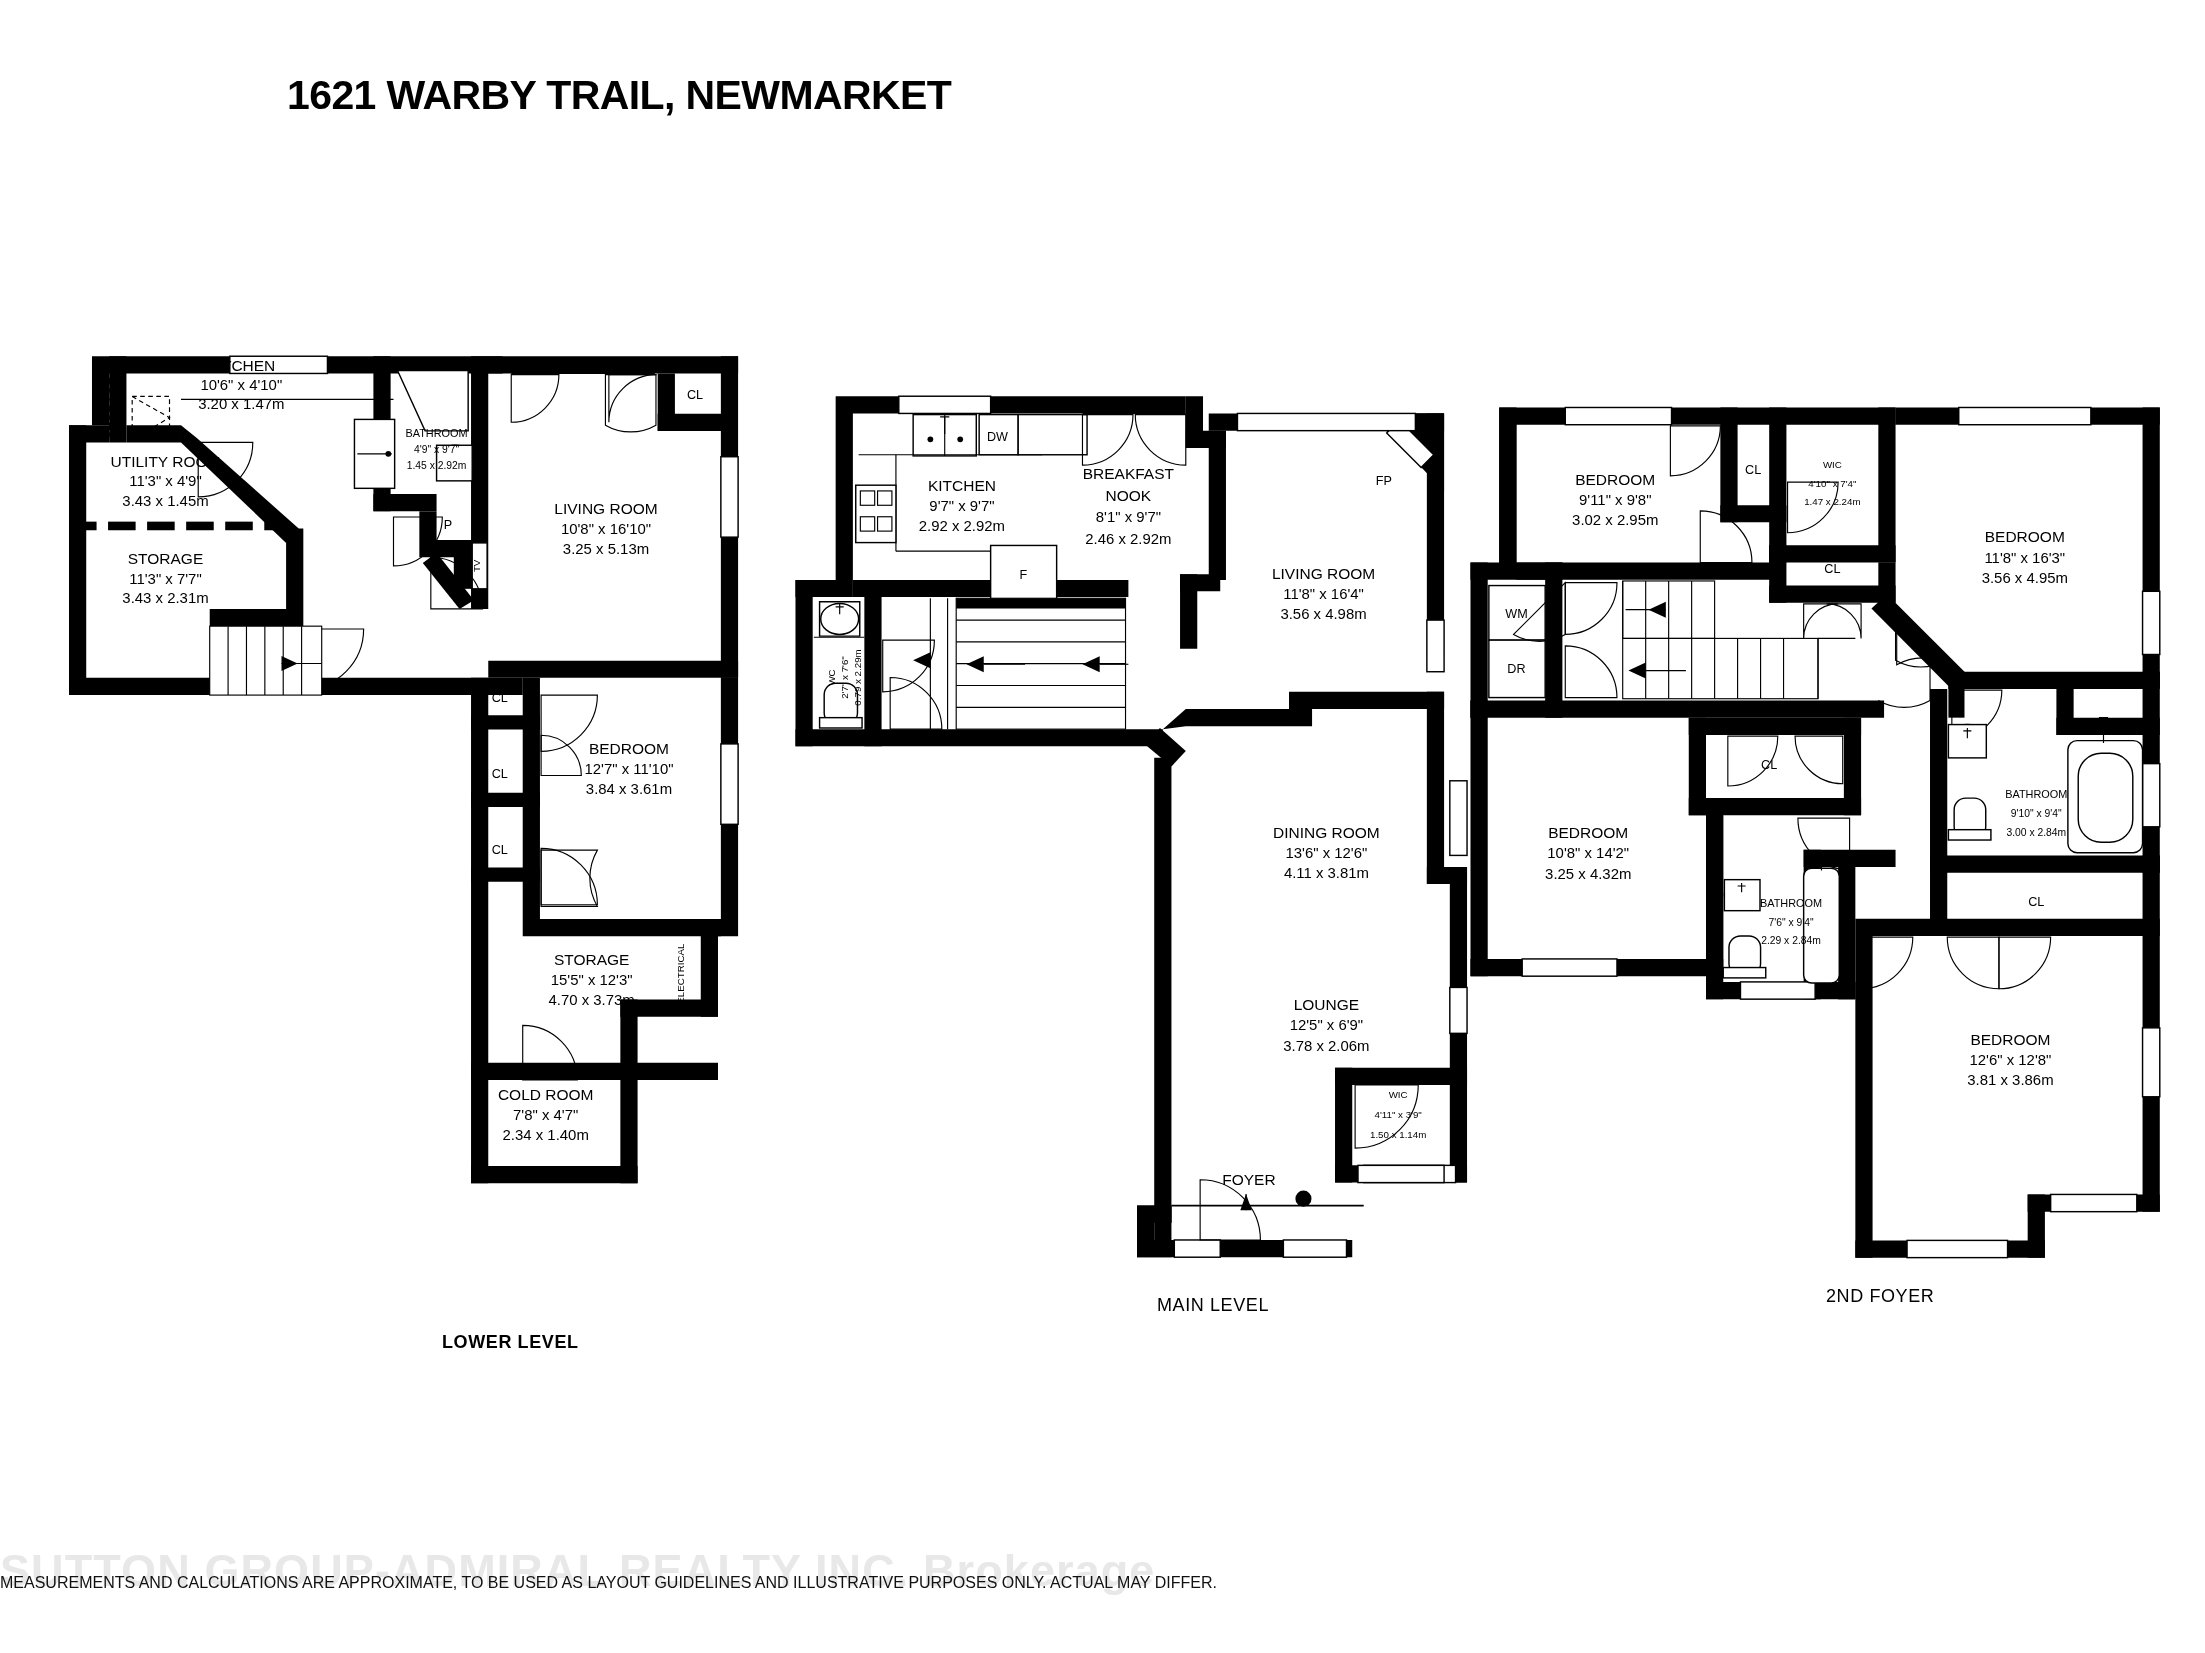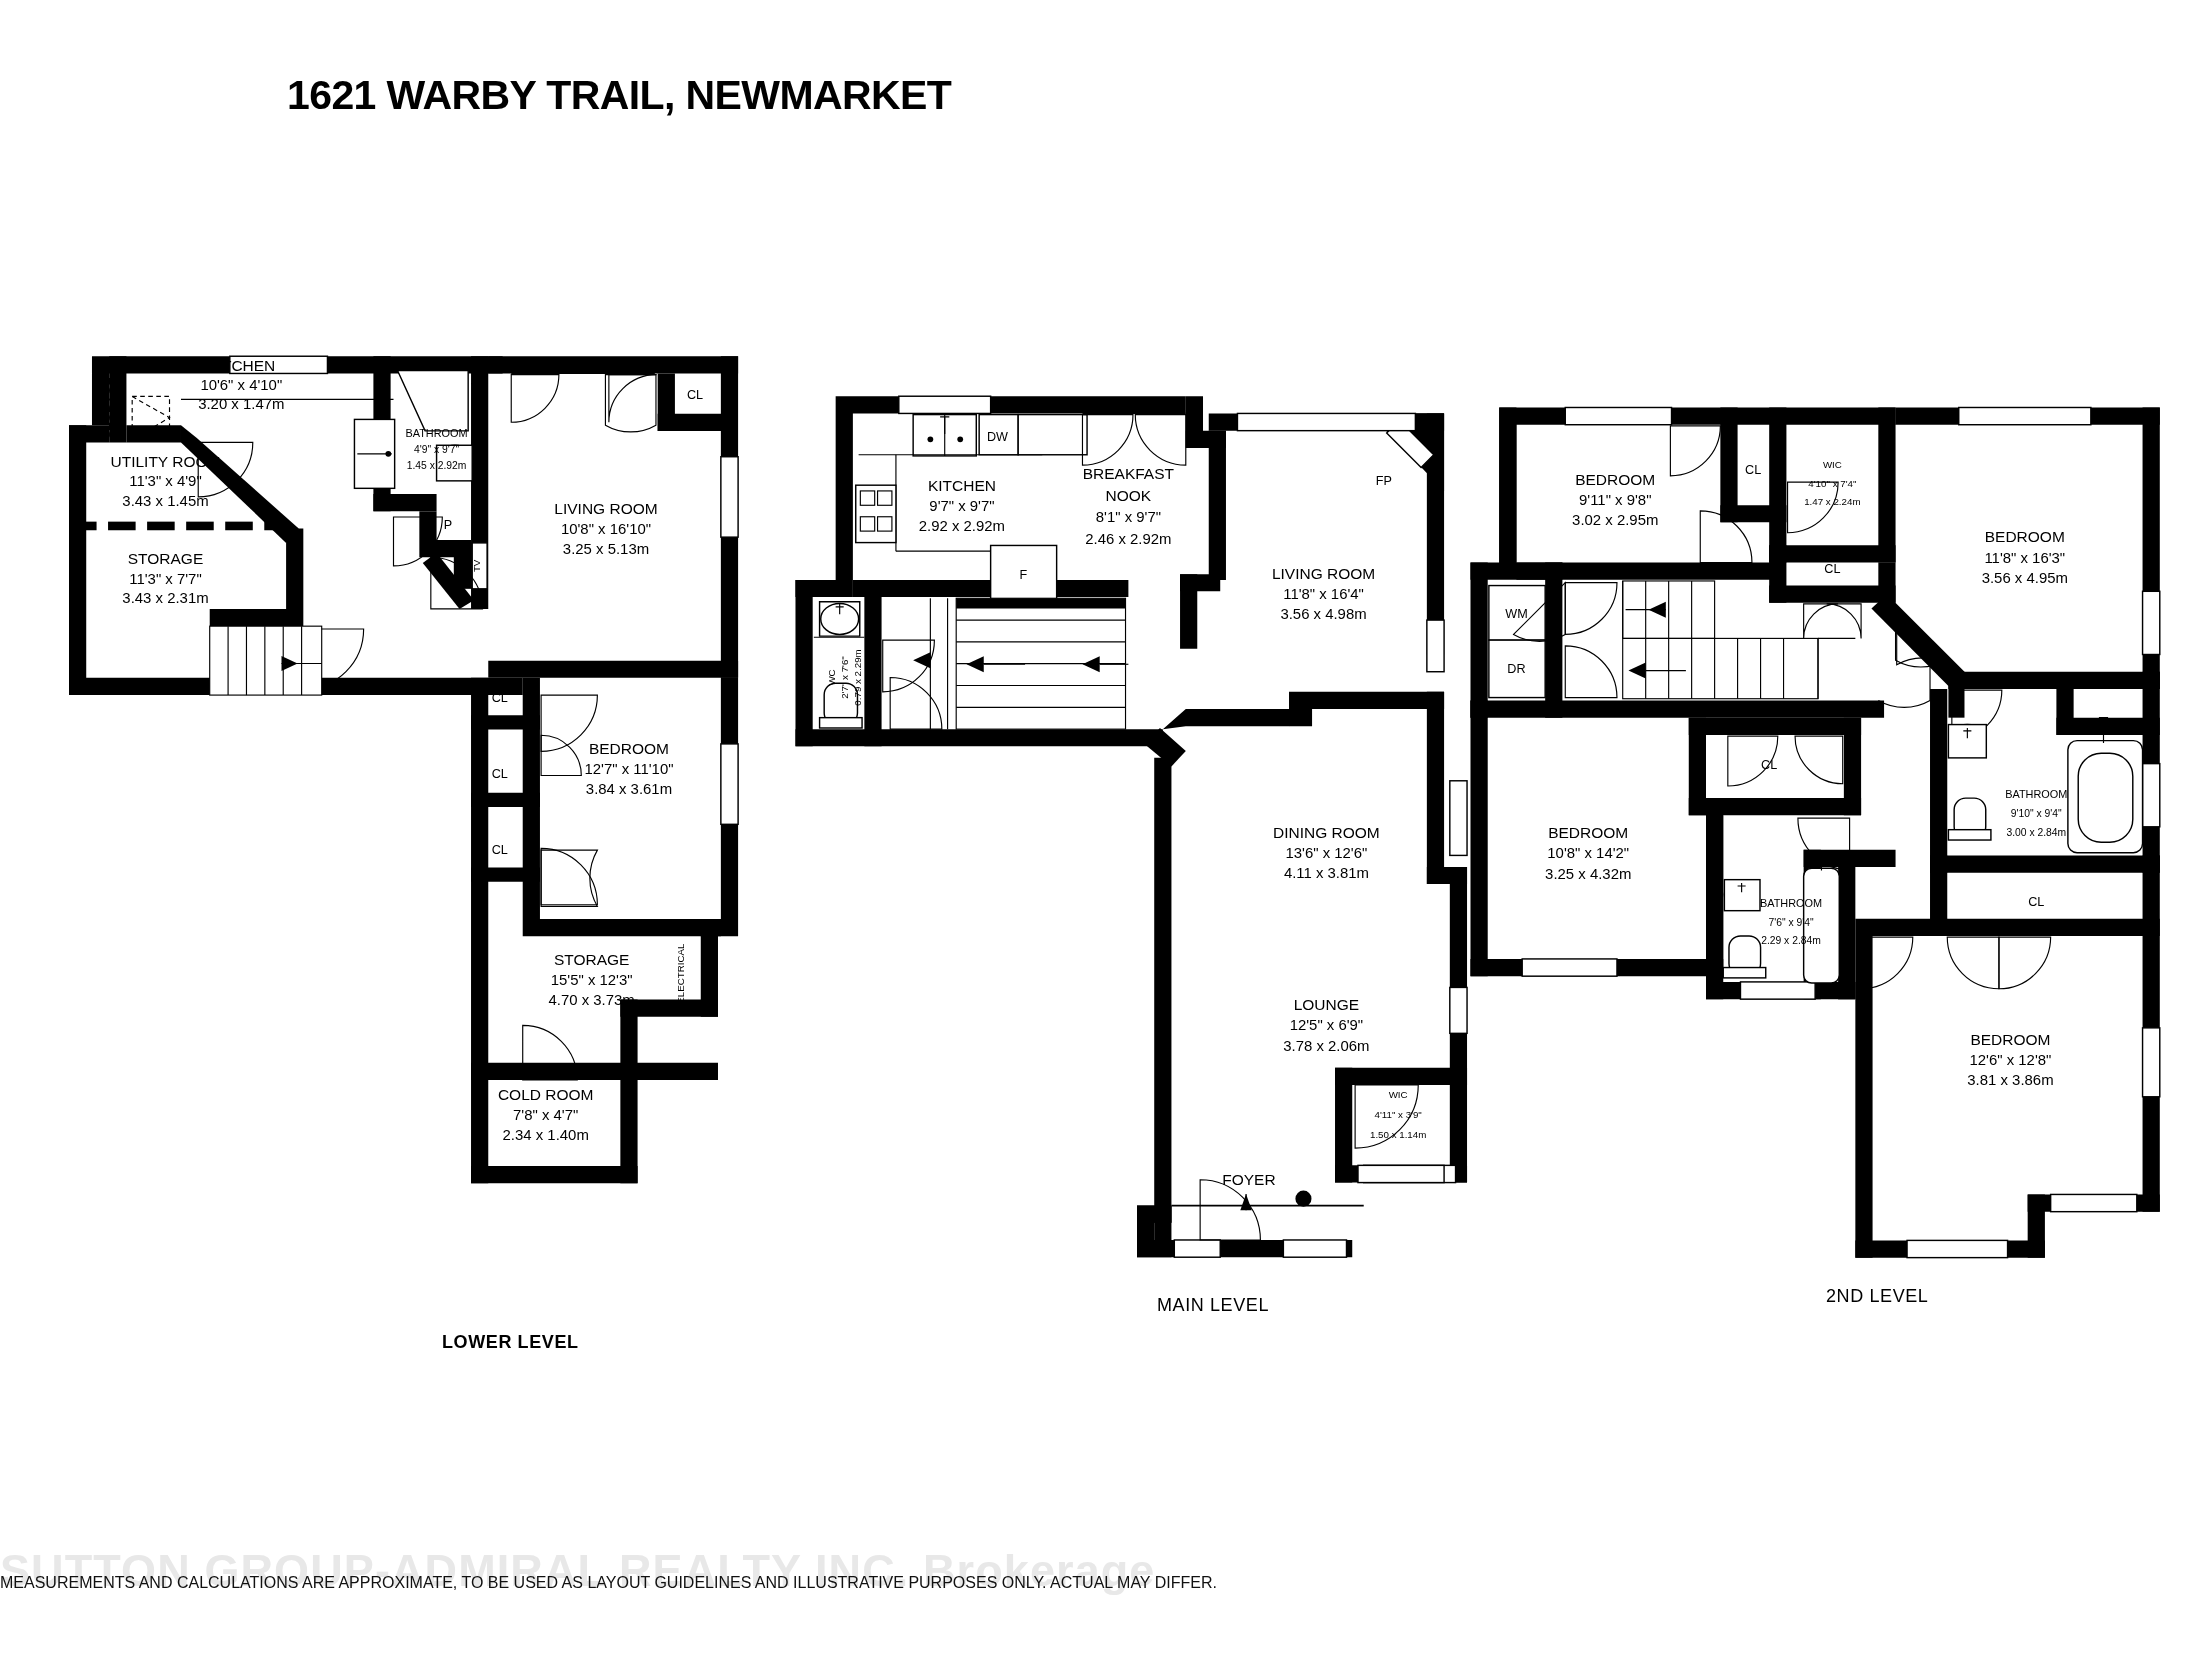--- a/index.html
+++ b/index.html
@@ -550,19 +550,19 @@
   <text class="rm-dim-sm" x="1005" y="733">9'10" x 9'4"</text>
   <text class="rm-dim-sm" x="1005" y="766">3.00 x 2.84m</text>
 
   <text class="tag" x="1005" y="888">CL</text>
 
   <text class="rm-name" x="960" y="1130">BEDROOM</text>
   <text class="rm-dim" x="960" y="1165">12'6" x 12'8"</text>
   <text class="rm-dim" x="960" y="1200">3.81 x 3.86m</text>
 </svg>
 </div>
-<div class="lvl-label" id="label-second">2ND LEVEL</div>
+<div class="lvl-label" id="label-second">2ND FOYER</div>
 
 <div id="watermark">SUTTON GROUP-ADMIRAL REALTY INC.  Brokerage</div>
 <div id="footer">
   <div id="disclaimer">MEASUREMENTS AND CALCULATIONS ARE APPROXIMATE, TO BE USED AS LAYOUT GUIDELINES AND ILLUSTRATIVE PURPOSES ONLY.  ACTUAL MAY DIFFER.</div>
 </div>
 
 
 </body></html>

